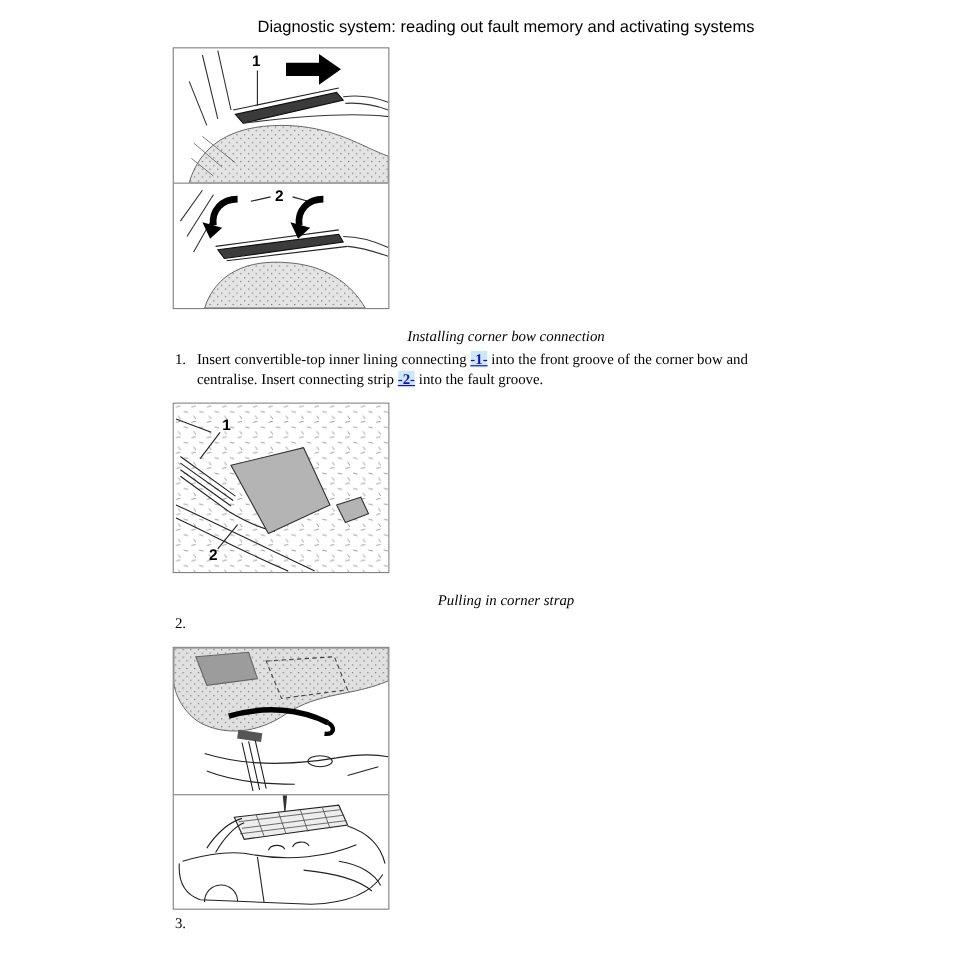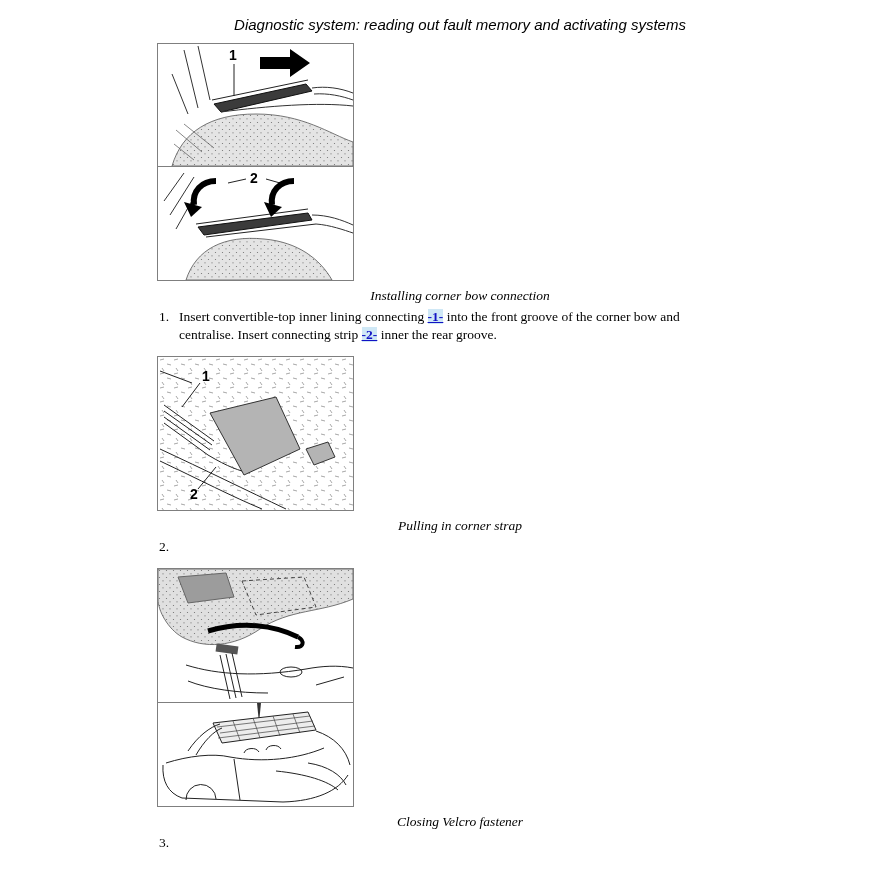--- a/index.html
+++ b/index.html
@@ -3,32 +3,32 @@
 <meta charset="utf-8">
 <style>
   html,body { margin:0; padding:0; }
   body {
     width:890px; height:890px; background:#ffffff; color:#000;
     font-family:"Liberation Serif", serif; overflow:hidden;
   }
   .content { width:606px; margin-left:157px; }
   .doc-title {
     font-family:"Liberation Sans", sans-serif;
-    font-size:15px; text-align:center; padding-top:16px;font-style:italic;
+    font-size:15px; text-align:center; padding-top:16px;
   }
   .figure {
     width:195px; border:1px solid #7f7f7f; background:#fff; margin-top:10px;
   }
   .figure.single { margin-top:12px; }
   .fig-panel { display:block; line-height:0; }
   .fig-panel + .fig-panel { border-top:1px solid #7f7f7f; }
   .fig-panel svg { display:block; }
   .caption {
     font-style:italic; font-size:13.5px; text-align:center;
-    margin-top:7px; width:606px;
+    margin-top:17px; width:606px;
   }
   .step {
     display:flex; margin-top:4px; font-size:13.5px; line-height:1.34;
     padding-left:2px;
   }
   .step-num { flex:0 0 20px; width:20px; }
   .step-text { }
   .step-text.w1 { max-width:524px; }
   .step-text.w3 { max-width:368px; }
   .ref {
@@ -89,21 +89,21 @@
         <path d="M136,14 C122,14 112,24 114,38" stroke="#000" stroke-width="6" fill="none"></path>
         <polygon points="106,35 124,40 113,50" fill="#000"></polygon>
       </svg>
     </div>
   </div>
 
   <div class="caption">Installing corner bow connection</div>
 
   <div class="step">
     <span class="step-num">1.</span>
-    <span class="step-text w1"><span>Insert convertible-top inner lining connecting </span><a class="ref">-1-</a><span> into the front groove of the corner bow and centralise. Insert connecting strip </span><a class="ref">-2-</a><span> inner the rear groove.</span></span>
+    <span class="step-text w1"><span>Insert convertible-top inner lining connecting </span><a class="ref">-1-</a><span> into the front groove of the corner bow and centralise. Insert connecting strip </span><a class="ref">-2-</a><span> into the fault groove.</span></span>
   </div>
 
   <div class="figure single">
     <div class="fig-panel">
       <svg width="195" height="153" viewBox="0 0 195 153">
         <defs>
           <pattern id="pat2" width="14" height="14" patternUnits="userSpaceOnUse">
             <path d="M2,3 L6,2 M9,7 L13,8 M4,11 L6,14" stroke="#909090" stroke-width="0.8" fill="none"></path>
           </pattern>
         </defs>
@@ -162,19 +162,18 @@
         <path d="M158,28 C176,34 188,46 192,62" stroke="#222" fill="none"></path>
         <path d="M5,62 C4,78 10,90 24,95 L125,99 C158,98 180,88 190,72" stroke="#222" fill="none"></path>
         <path d="M150,60 C170,63 183,72 188,82 M118,68 C148,71 170,78 180,87" stroke="#222" fill="none"></path>
         <path d="M28,97 a15,15 0 0 1 30,-1" stroke="#222" fill="none"></path>
         <path d="M76,56 L82,97" stroke="#222"></path>
         <path d="M86,50 a8,6 0 0 1 15,-1 M108,47 a8,6 0 0 1 15,-1" stroke="#222" fill="none"></path>
       </svg>
     </div>
   </div>
 
-  <div class="caption">Closing Velcro fastener</div>
 
   <div class="step">
     <span class="step-num">3.</span>
   </div>
 
 </div>
 
 </body></html>

